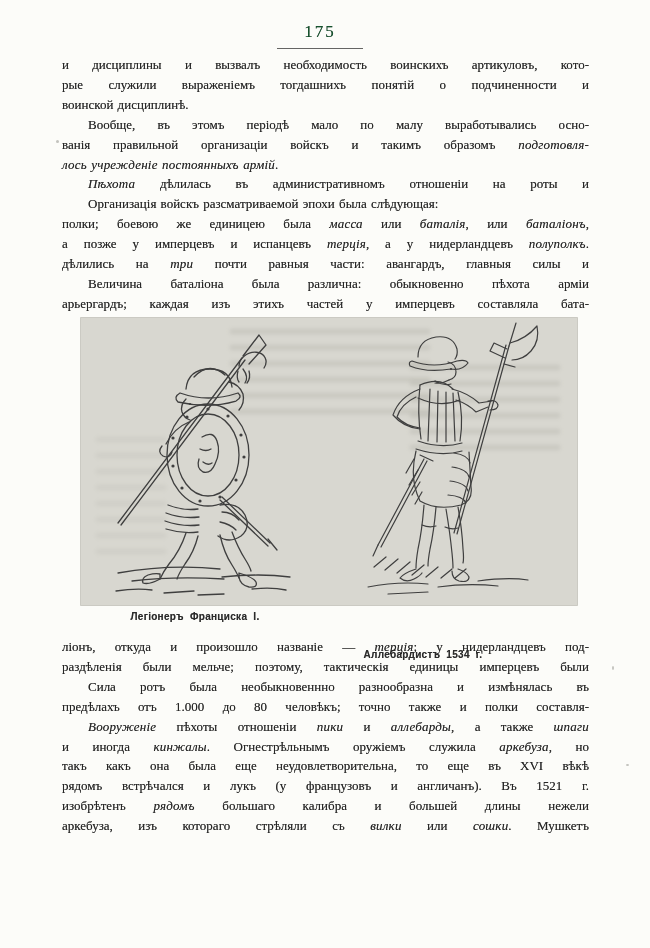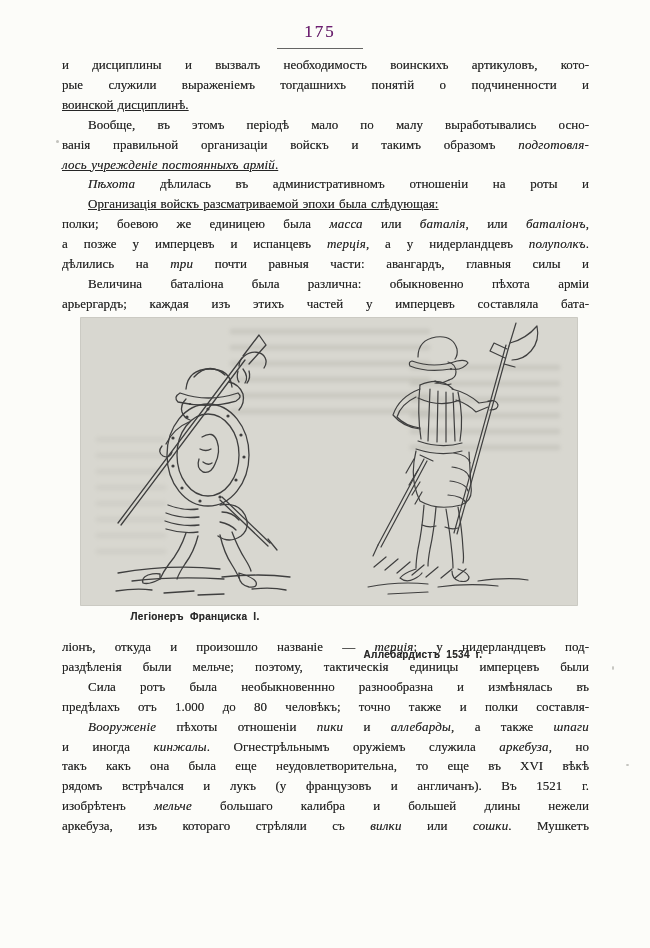--- a/index.html
+++ b/index.html
@@ -6,38 +6,38 @@
   body{
     width:650px;height:948px;position:relative;overflow:hidden;
     background:#fcfcf9;
     font-family:"Liberation Serif","DejaVu Serif",serif;
     color:#262626;
   }
   .page{position:absolute;inset:0;}
   
   .pagenum{
     position:absolute;top:22px;left:278px;width:84px;
-    text-align:center;font-size:17px;letter-spacing:2px;color:#701a75;
+    text-align:center;font-size:17px;letter-spacing:2px;color:#14532d;
     text-shadow:0 0 .5px rgba(30,30,30,.6);
   }
   .pagenum-rule{
     position:absolute;top:48px;left:277px;width:86px;height:0;
     border-top:1.5px solid #4a4a4a;opacity:.85;
   }
   
   .textblock{
     position:absolute;left:62px;width:527px;
     font-size:13px;line-height:19.9px;
     text-shadow:0 0 .55px rgba(25,25,25,.55);
     word-spacing:1px;
   }
   #block-a{top:55px;}
   #block-b{top:637px;}
   .line{display:block;text-align:justify;text-align-last:justify;white-space:normal;}
-  .line.end{text-align-last:left;text-decoration:underline;}
+  .line.end{text-align-last:left;}
   .line.ind{text-indent:26px;}
   .it{font-style:italic;letter-spacing:.2px;}
   
   .plate{
     position:absolute;left:80px;top:317px;width:498px;height:289px;
     background:#d8d7d0;border-radius:1px;
     box-shadow:0 0 0 1px rgba(190,190,182,.5) inset;
   }
   .smudge{position:absolute;filter:blur(2px);opacity:.55;
     background:repeating-linear-gradient(180deg, rgba(140,140,128,.38) 0 5px, rgba(0,0,0,0) 5px 16px);}
@@ -208,20 +208,20 @@
 
   <div class="textblock" id="block-b">
       <div class="line"><span>ліонъ, откуда и произошло названіе — </span><span class="it">терція</span><span>; у нидерландцевъ под-</span></div>
       <div class="line"><span>раздѣленія были мельче; поэтому, тактическія единицы имперцевъ были</span></div>
       <div class="line ind"><span>Сила ротъ была необыкновеннно разнообразна и измѣнялась въ</span></div>
       <div class="line"><span>предѣлахъ отъ 1.000 до 80 человѣкъ; точно также и полки составля-</span></div>
       <div class="line ind"><span class="it">Вооруженіе</span><span> пѣхоты отношеніи </span><span class="it">пики</span><span> и </span><span class="it">аллебарды</span><span>, а также </span><span class="it">шпаги</span></div>
       <div class="line"><span>и иногда </span><span class="it">кинжалы</span><span>. Огнестрѣльнымъ оружіемъ служила </span><span class="it">аркебуза</span><span>, но</span></div>
       <div class="line"><span>такъ какъ она была еще неудовлетворительна, то еще въ XVI вѣкѣ</span></div>
       <div class="line"><span>рядомъ встрѣчался и лукъ (у французовъ и англичанъ). Въ 1521 г.</span></div>
-      <div class="line"><span>изобрѣтенъ </span><span class="it">мельче</span><span> большаго калибра и большей длины нежели</span></div>
+      <div class="line"><span>изобрѣтенъ </span><span class="it">рядомъ</span><span> большаго калибра и большей длины нежели</span></div>
       <div class="line"><span>аркебуза, изъ котораго стрѣляли съ </span><span class="it">вилки</span><span> или </span><span class="it">сошки</span><span>. Мушкетъ</span></div>
     </div>
 
   <div class="speck" style="left:56px;top:140px;width:3px;height:3px;"></div>
   <div class="speck" style="left:612px;top:666px;width:2px;height:4px;"></div>
   <div class="speck" style="left:626px;top:764px;width:3px;height:2px;"></div>
 </div>
 
 </body></html>

